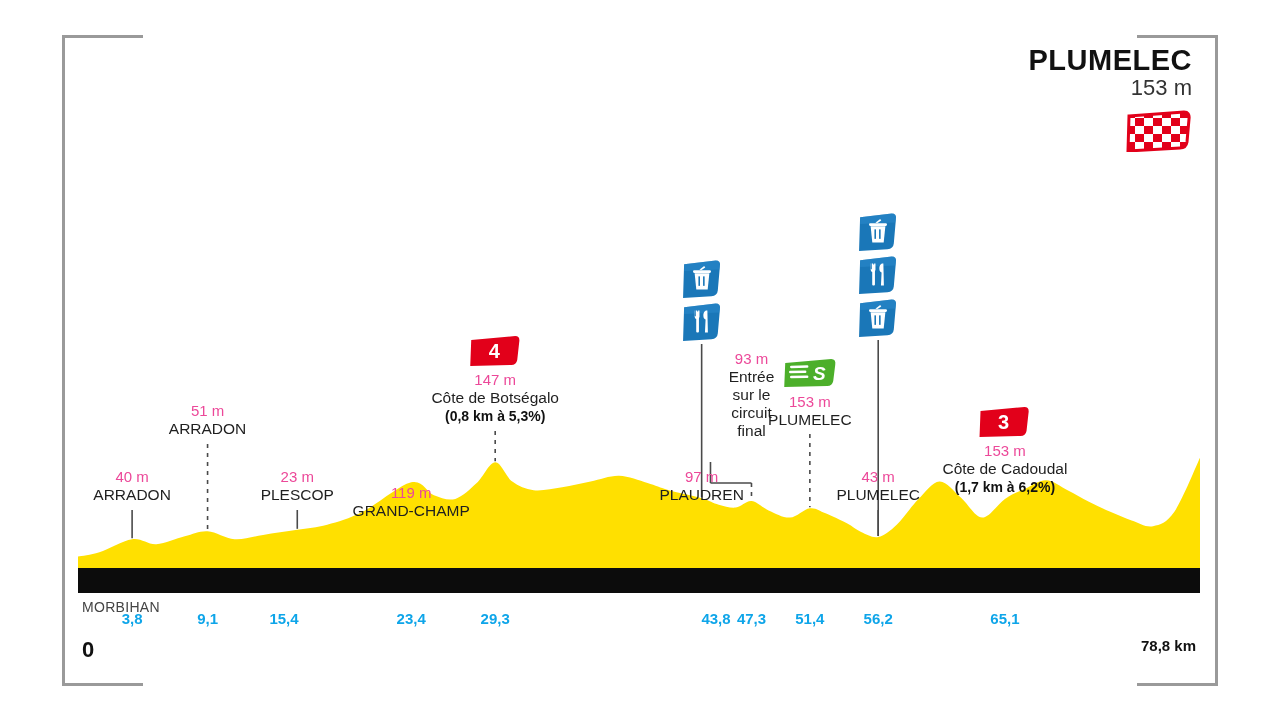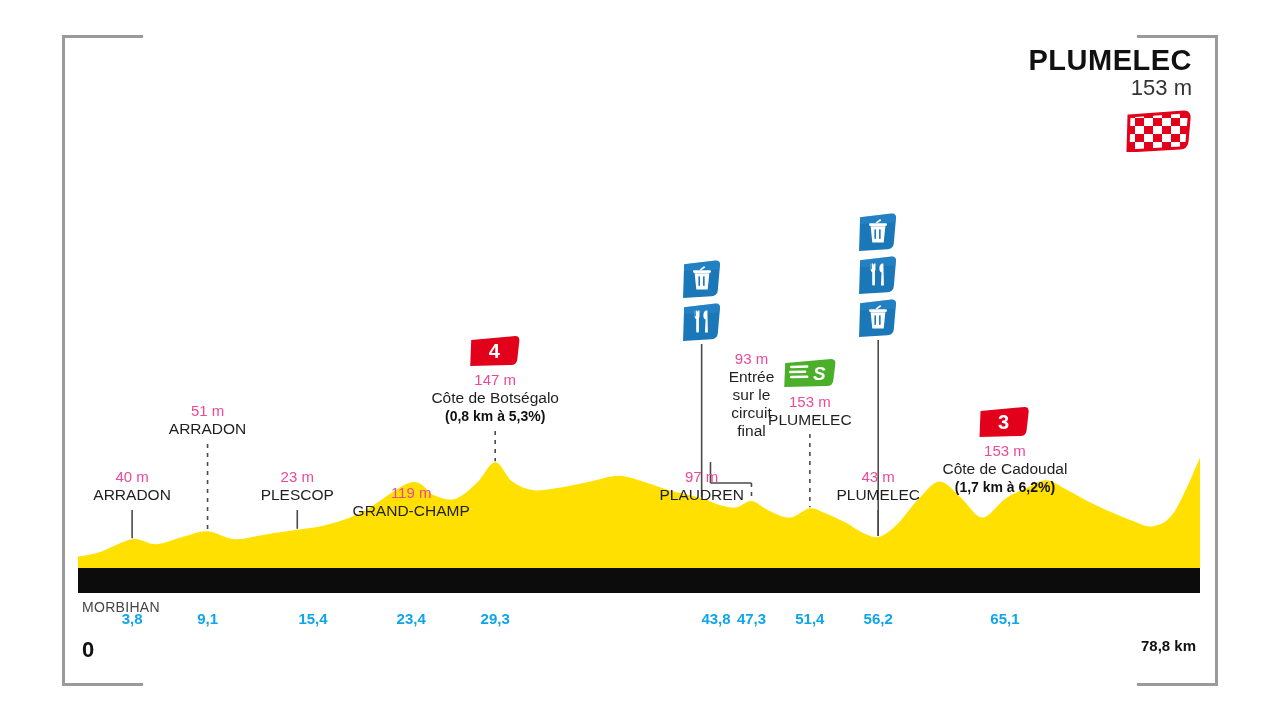--- a/index.html
+++ b/index.html
@@ -265,21 +265,21 @@
               <rect x="20" y="16.5" width="1.5" height="9" fill="#1A77B8"></rect>
             </g>
           </svg>
         </div>
       </div>
   </div>
 
   <div class="kmbar" id="kmbar">
       <span class="kmlabel" style="left: 54.1066px;">3,8</span>
       <span class="kmlabel" style="left: 129.571px;">9,1</span>
-      <span class="kmlabel" style="left: 235px; text-align: center;">15,4</span>
+      <span class="kmlabel" style="left: 206px; text-align: center;">15,4</span>
       <span class="kmlabel" style="left: 333.183px;">23,4</span>
       <span class="kmlabel" style="left: 417.19px;">29,3</span>
       <span class="kmlabel" style="left: 638px;">43,8</span>
       <span class="kmlabel" style="left: 673.485px;">47,3</span>
       <span class="kmlabel" style="left: 731.863px;">51,4</span>
       <span class="kmlabel" style="left: 800.208px;">56,2</span>
       <span class="kmlabel" style="left: 926.931px;">65,1</span>
     </div>
 
   <div class="dept">MORBIHAN</div>

